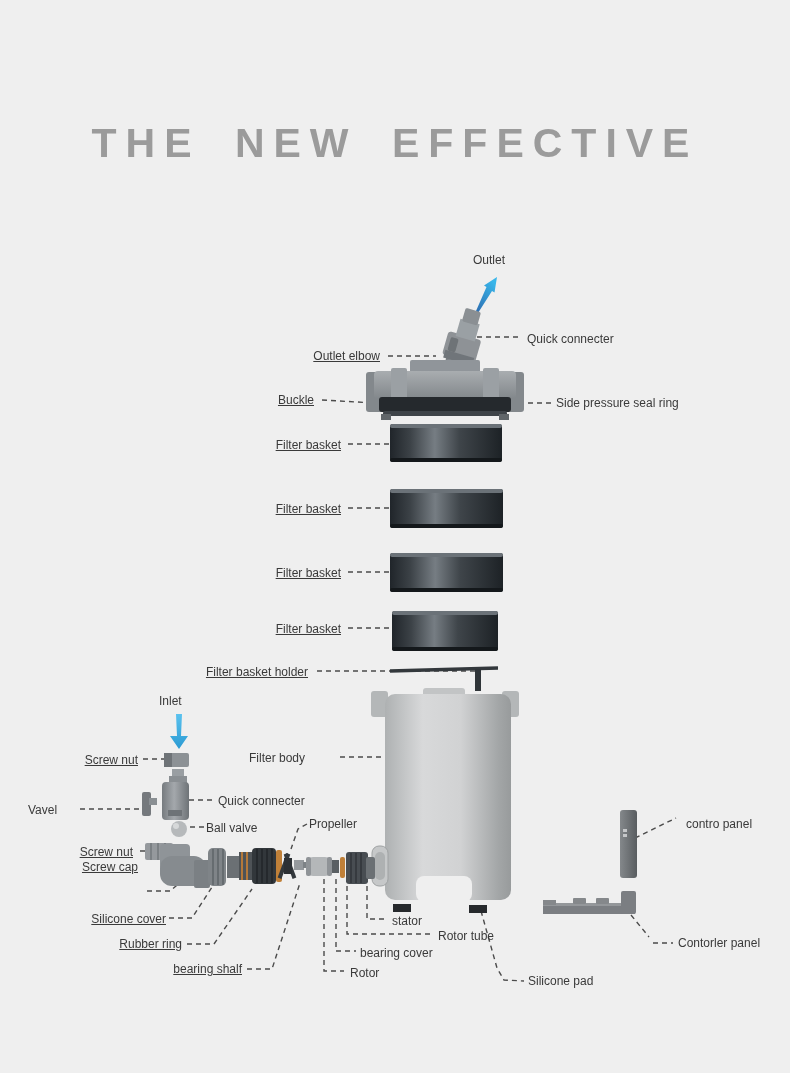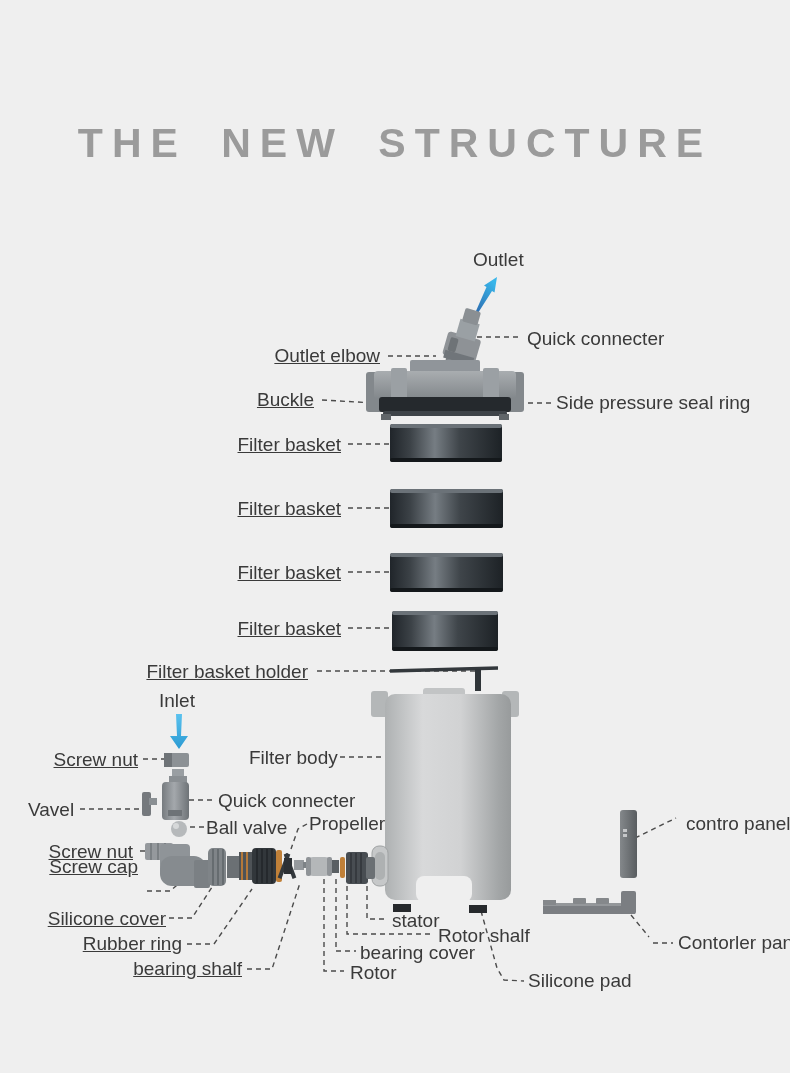--- a/index.html
+++ b/index.html
@@ -3,30 +3,30 @@
 <meta charset="utf-8">
 <style>
   html,body{margin:0;padding:0;}
   body{font-family:"Liberation Sans",sans-serif;}
   #page{position:relative;width:790px;height:1073px;background:#efefef;overflow:hidden;}
   .title{position:absolute;width:790px;text-align:center;color:#9b9b9b;
          font-weight:700;font-size:41px;letter-spacing:9px;word-spacing:14px;
          font-family:"Liberation Sans",sans-serif;white-space:nowrap;}
   .t1{top:120px;}
   .t2{top:168px;}
-  .lbl{position:absolute;font-size:19px;line-height:18px;color:#3a3a3a;white-space:nowrap;}
+  .lbl{position:absolute;font-size:12px;line-height:18px;color:#3a3a3a;white-space:nowrap;}
   .r{text-align:right;text-decoration:underline;}
   svg{position:absolute;left:0;top:0;}
 </style>
 </head>
 <body>
 
 <div id="page">
 
-  <div class="title t1">THE NEW STRUCTURE</div>
+  <div class="title t1">THE NEW EFFECTIVE</div>
 
   <svg width="790" height="1073" viewBox="0 0 790 1073">
     <defs>
       <linearGradient id="gBody" x1="0" y1="0" x2="1" y2="0">
         <stop offset="0" stop-color="#aeb1b2"></stop>
           <stop offset="0.3" stop-color="#d8d9da"></stop>
         <stop offset="0.6" stop-color="#d1d2d3"></stop>
           <stop offset="0.9" stop-color="#a3a6a7"></stop>
         <stop offset="1" stop-color="#989b9c"></stop>
       </linearGradient>
@@ -232,18 +232,18 @@
   <div class="lbl" style="left:206px;top:819px">Ball valve</div>
   <div class="lbl r" style="right:657px;top:843px">Screw nut</div>
   <div class="lbl" style="left:309px;top:815px">Propeller</div>
   <div class="lbl r" style="right:652px;top:858px">Screw cap</div>
   <div class="lbl r" style="right:624px;top:910px">Silicone cover</div>
   <div class="lbl r" style="right:608px;top:935px">Rubber ring</div>
   <div class="lbl r" style="right:548px;top:960px">bearing shalf</div>
   <div class="lbl" style="left:350px;top:964px">Rotor</div>
   <div class="lbl" style="left:360px;top:944px">bearing cover</div>
   <div class="lbl" style="left:392px;top:912px">stator</div>
-  <div class="lbl" style="left:438px;top:927px">Rotor shalf</div>
+  <div class="lbl" style="left:438px;top:927px">Rotor tube</div>
   <div class="lbl" style="left:528px;top:972px">Silicone pad</div>
   <div class="lbl" style="left:686px;top:815px">contro panel</div>
   <div class="lbl" style="left:678px;top:934px">Contorler panel</div>
 
 </div>
 
 </body></html>

